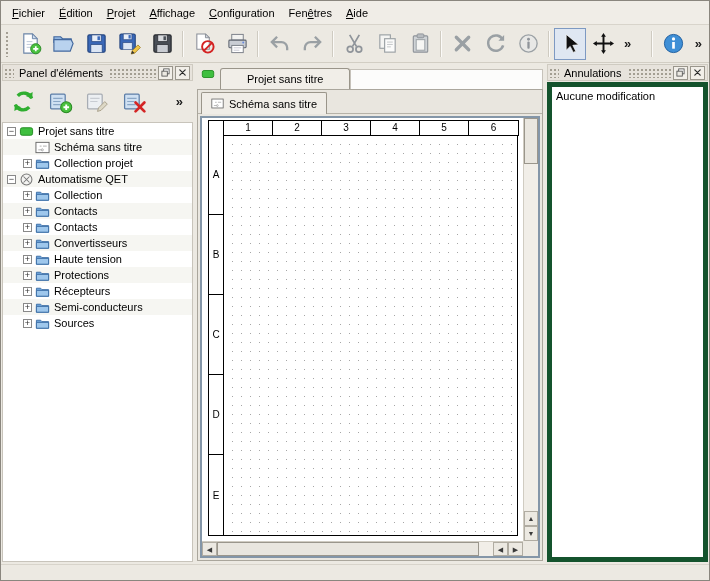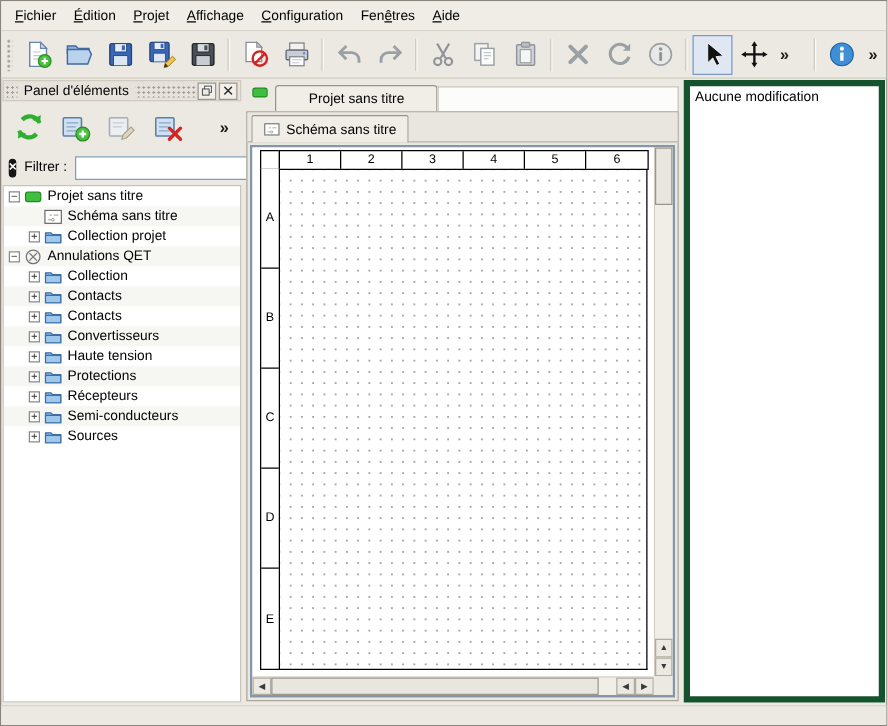--- a/index.html
+++ b/index.html
@@ -382,27 +382,20 @@
             <span class="icon">
               <svg viewBox="0 0 24 24">
                 <rect x="2.5" y="5" width="14" height="14" rx="1" fill="#cfe0f2" stroke="#5c7ea8" stroke-width="1.2"></rect>
                 <path d="M5 9h9M5 12h7M5 15h8" stroke="#8aa6c6"></path>
                 <path d="M13 13l8.5 8.5M21.5 13L13 21.5" stroke="#d42525" stroke-width="2.6" stroke-linecap="round"></path>
               </svg>
             </span>
           </button>
           <span class="pt-overflow">»</span>
         </div>
-      <div class="filter-row">
-        <button class="clear-btn">
-          <span class="clear-glyph"></span>
-        </button>
-        <span class="filter-label">Filtrer :</span>
-        <input class="filter-input" value="" style="">
-      </div>
       <div class="tree">
           <div class="tree-row" style="padding-left: 4px;">
             <span class="expander">−</span>
             <span class="icon tree-ic">
               <svg viewBox="0 0 16 16">
                 <rect x="1.5" y="4" width="13" height="8" rx="2" fill="#3fbf3f" stroke="#1e8a1e"></rect>
               </svg>
             </span>
             <span class="tree-label">Projet sans titre</span>
           </div>
@@ -428,21 +421,21 @@
             <span class="tree-label">Collection projet</span>
           </div>
           <div class="tree-row alt" style="padding-left: 4px;">
             <span class="expander">−</span>
             <span class="icon tree-ic">
               <svg viewBox="0 0 16 16">
                 <circle cx="8" cy="8" r="5.8" fill="#f4f4f2" stroke="#777" stroke-width="1.1"></circle>
                 <path d="M4.8 4.8l6.4 6.4M11.2 4.8l-6.4 6.4" stroke="#777" stroke-width="1.1"></path>
               </svg>
             </span>
-            <span class="tree-label">Annulations QET</span>
+            <span class="tree-label">Automatisme QET</span>
           </div>
           <div class="tree-row" style="padding-left: 20px;">
             <span class="expander">+</span>
             <span class="icon tree-ic">
               <svg viewBox="0 0 16 16">
                 <path d="M1.5 4.5h4.5l1.5 1.5h7v7H1.5z" fill="#6fa7dd" stroke="#3c6ea5"></path>
                 <path d="M1.5 6.8h13v6.2H1.5z" fill="#9ec7ec" stroke="#3c6ea5"></path>
               </svg>
             </span>
             <span class="tree-label">Collection</span>
@@ -591,20 +584,42 @@
               <button class="sb-btn g-left"></button>
               <button class="sb-btn g-right"></button>
             </div>
             <div class="sb-corner"></div>
           </div>
         </div>
       </div>
     </div>
 
     <div class="right-dock">
+      <div class="dock-header">
+        <span class="grip"></span>
+        <span class="dock-title">Annulations</span>
+        <span class="grip flex"></span>
+        <span class="dock-btns">
+            <button class="dock-btn">
+              <span class="icon">
+                <svg viewBox="0 0 10 10">
+                  <rect x="3" y="1" width="6" height="5.5" fill="#fff" stroke="#4a4a4a" stroke-width="0.9"></rect>
+                  <rect x="1" y="3.5" width="6" height="5.5" fill="#ece9e2" stroke="#4a4a4a" stroke-width="0.9"></rect>
+                </svg>
+              </span>
+            </button>
+            <button class="dock-btn">
+              <span class="icon">
+                <svg viewBox="0 0 10 10">
+                  <path d="M2 2l6 6M8 2L2 8" stroke="#2a2a2a" stroke-width="1.3" stroke-linecap="round"></path>
+                </svg>
+              </span>
+            </button>
+          </span>
+      </div>
       <div class="undo-list">
         <div>Aucune modification</div>
       </div>
     </div>
 
   </div>
 
   <div class="statusbar"></div>
 </div>
 

